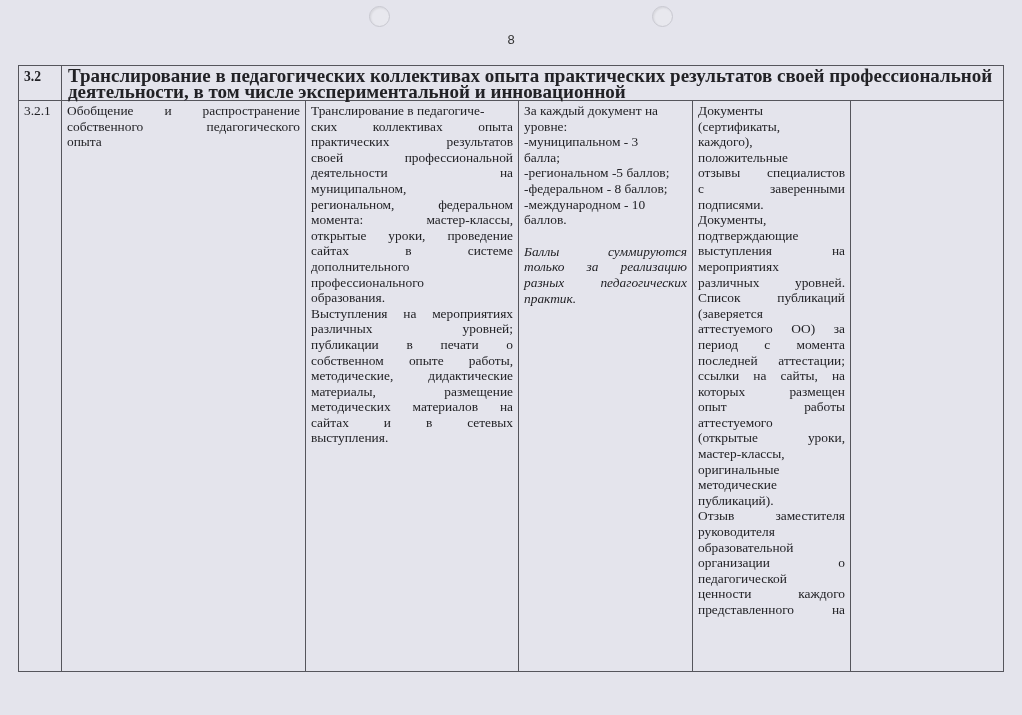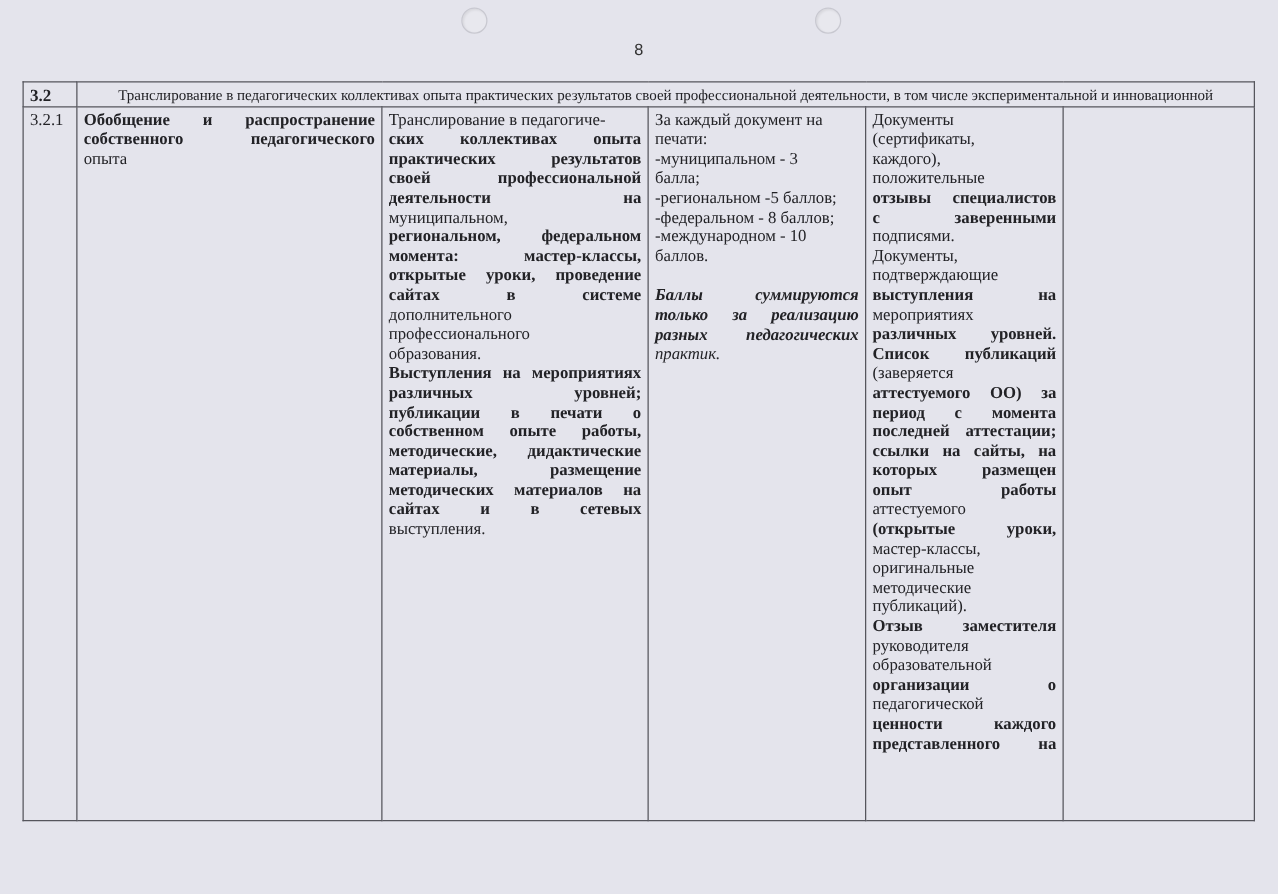--- a/index.html
+++ b/index.html
@@ -48,31 +48,29 @@
       border: 1px solid #55555c;
       vertical-align: top;
       padding: 2px 5px 0 5px;
     }
     .section-num {
       font-weight: bold;
       font-size: 13.6px;
       padding-top: 3px !important;
     }
     .section-title {
-      font-weight: normal;
-      text-align: center;
-      font-size: 12px;
+      font-weight: bold;
+      font-size: 19px;
       line-height: 16px;
       padding: 2px 6px 0 6px !important;
     }
     .justify-line {
       display: block;
       text-align: justify;
       text-align-last: justify;
-      font-weight: bold;
     }
     .line {
       display: block;
     }
     .italic-note {
       font-style: italic;
       margin-top: 16px;
     }
     .data-row td {
       height: 568px;
@@ -132,21 +130,21 @@
             <span class="justify-line">методические, дидактические</span>
             <span class="justify-line">материалы, размещение</span>
             <span class="justify-line">методических материалов на</span>
             <span class="justify-line">сайтах и в сетевых</span>
             <span class="line">выступления.</span>
           </div>
     </td>
     <td>
       <div id="scoring-lines">
             <span class="line">За каждый документ на</span>
-            <span class="line">печати:</span>
+            <span class="line">уровне:</span>
             <span class="line">-муниципальном - 3</span>
             <span class="line">балла;</span>
             <span class="line">-региональном -5 баллов;</span>
             <span class="line">-федеральном - 8 баллов;</span>
             <span class="line">-международном - 10</span>
             <span class="line">баллов.</span>
           </div>
       <div id="scoring-note" class="italic-note">
             <span class="justify-line">Баллы суммируются</span>
             <span class="justify-line">только за реализацию</span>

